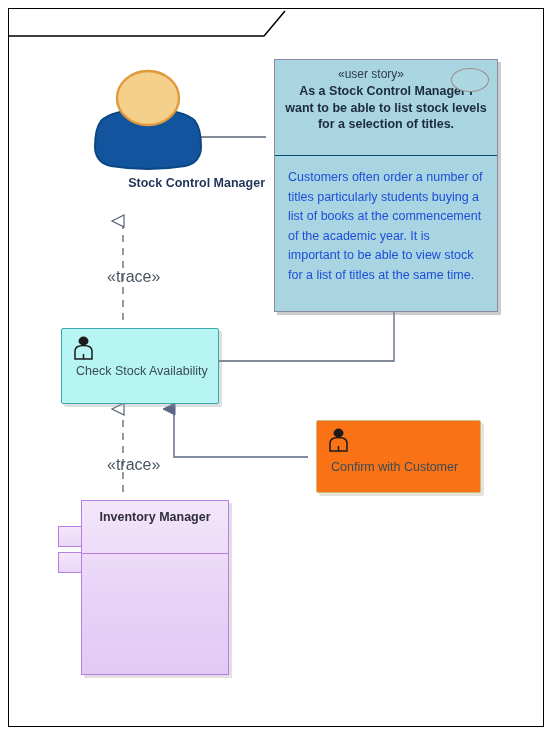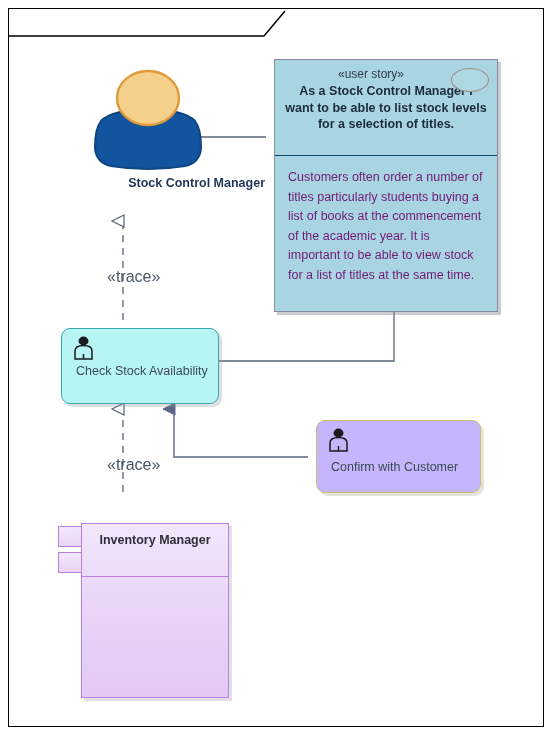--- a/index.html
+++ b/index.html
@@ -128,29 +128,29 @@
     width: 38px;
     height: 24px;
     border: 1.4px solid #9a8e86;
     border-radius: 50%;
     background: #aed7e4;
     box-sizing: border-box;
   }
   #user-story-body {
     padding: 12px 13px 0 13px;
     font-size: 12.5px;
-    color: #701a75;
+    color: #1d4ed8;
     line-height: 19.5px;
   }
 
   
   .activity-node {
     position: absolute;
     box-sizing: border-box;
-    border-radius: 9px;
+    border-radius: 2px;
     border: 1.3px solid #3aa9a9;
     box-shadow: 3px 3px 0 rgba(150,150,160,0.30);
   }
   .activity-node .node-label {
     position: absolute;
     left: 14px;
     font-size: 12.5px;
     color: #3c4a55;
     line-height: 16px;
     white-space: nowrap;
@@ -171,21 +171,21 @@
     background: #b7f5f5;
     border-color: #3aa9a9;
   }
   #node-check-stock-availability .node-label { top: 34px; }
 
   #node-confirm-with-customer {
     left: 307px;
     top: 411px;
     width: 165px;
     height: 73px;
-    background: #c4b5fd;
+    background: #f97316;
     border-color: #c9bd79;
     box-shadow: 3px 3px 0 rgba(160,155,130,0.28);
   }
   #node-confirm-with-customer .node-label { top: 38px; }
 
   
   #component-inventory-manager {
     position: absolute;
     left: 72px;
     top: 491px;
@@ -195,21 +195,20 @@
   #component-body {
     position: absolute;
     left: 0;
     top: 0;
     width: 148px;
     height: 175px;
     background: linear-gradient(to bottom, #f3e6fb 0%, #e8d3f7 55%, #e2c9f4 100%);
     border: 1.3px solid #b87fe0;
     box-sizing: border-box;
     box-shadow: 3px 3px 0 rgba(160,150,170,0.30);
-    margin-top: 23px;
   }
   #component-header {
     height: 53px;
     border-bottom: 1.3px solid #b87fe0;
     box-sizing: border-box;
     display: flex;
     align-items: flex-start;
     justify-content: center;
     padding-top: 9px;
   }

